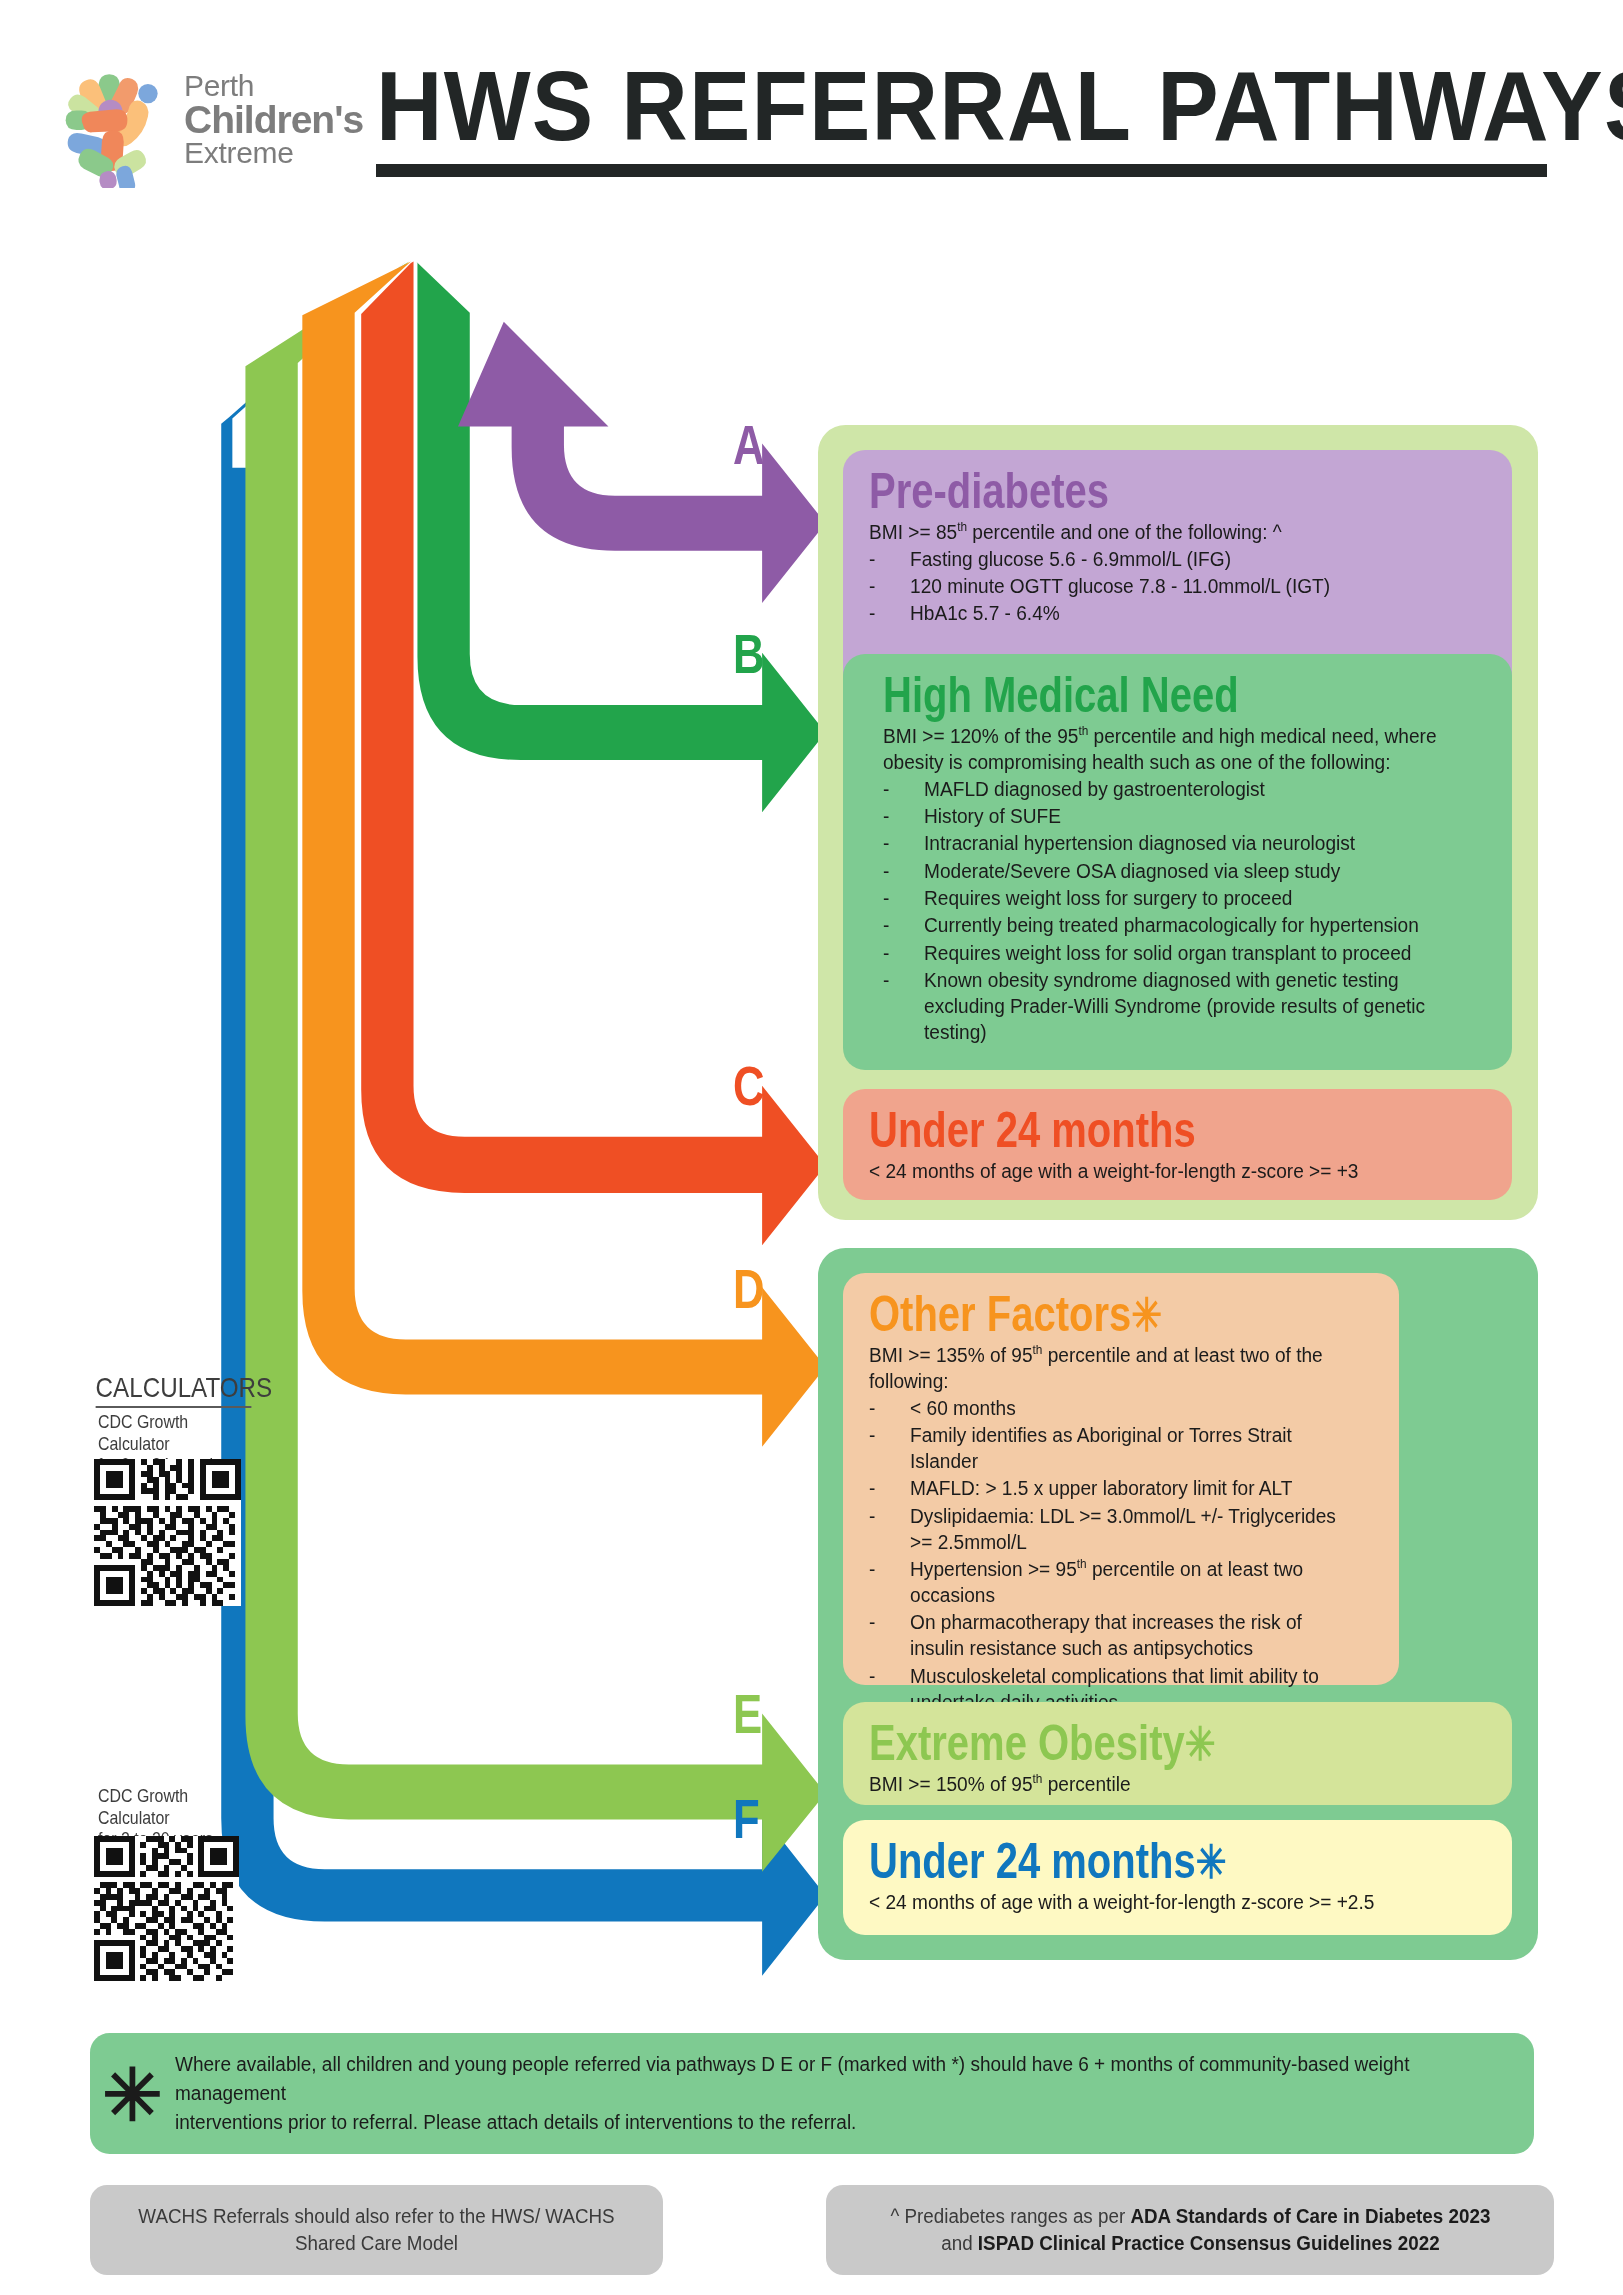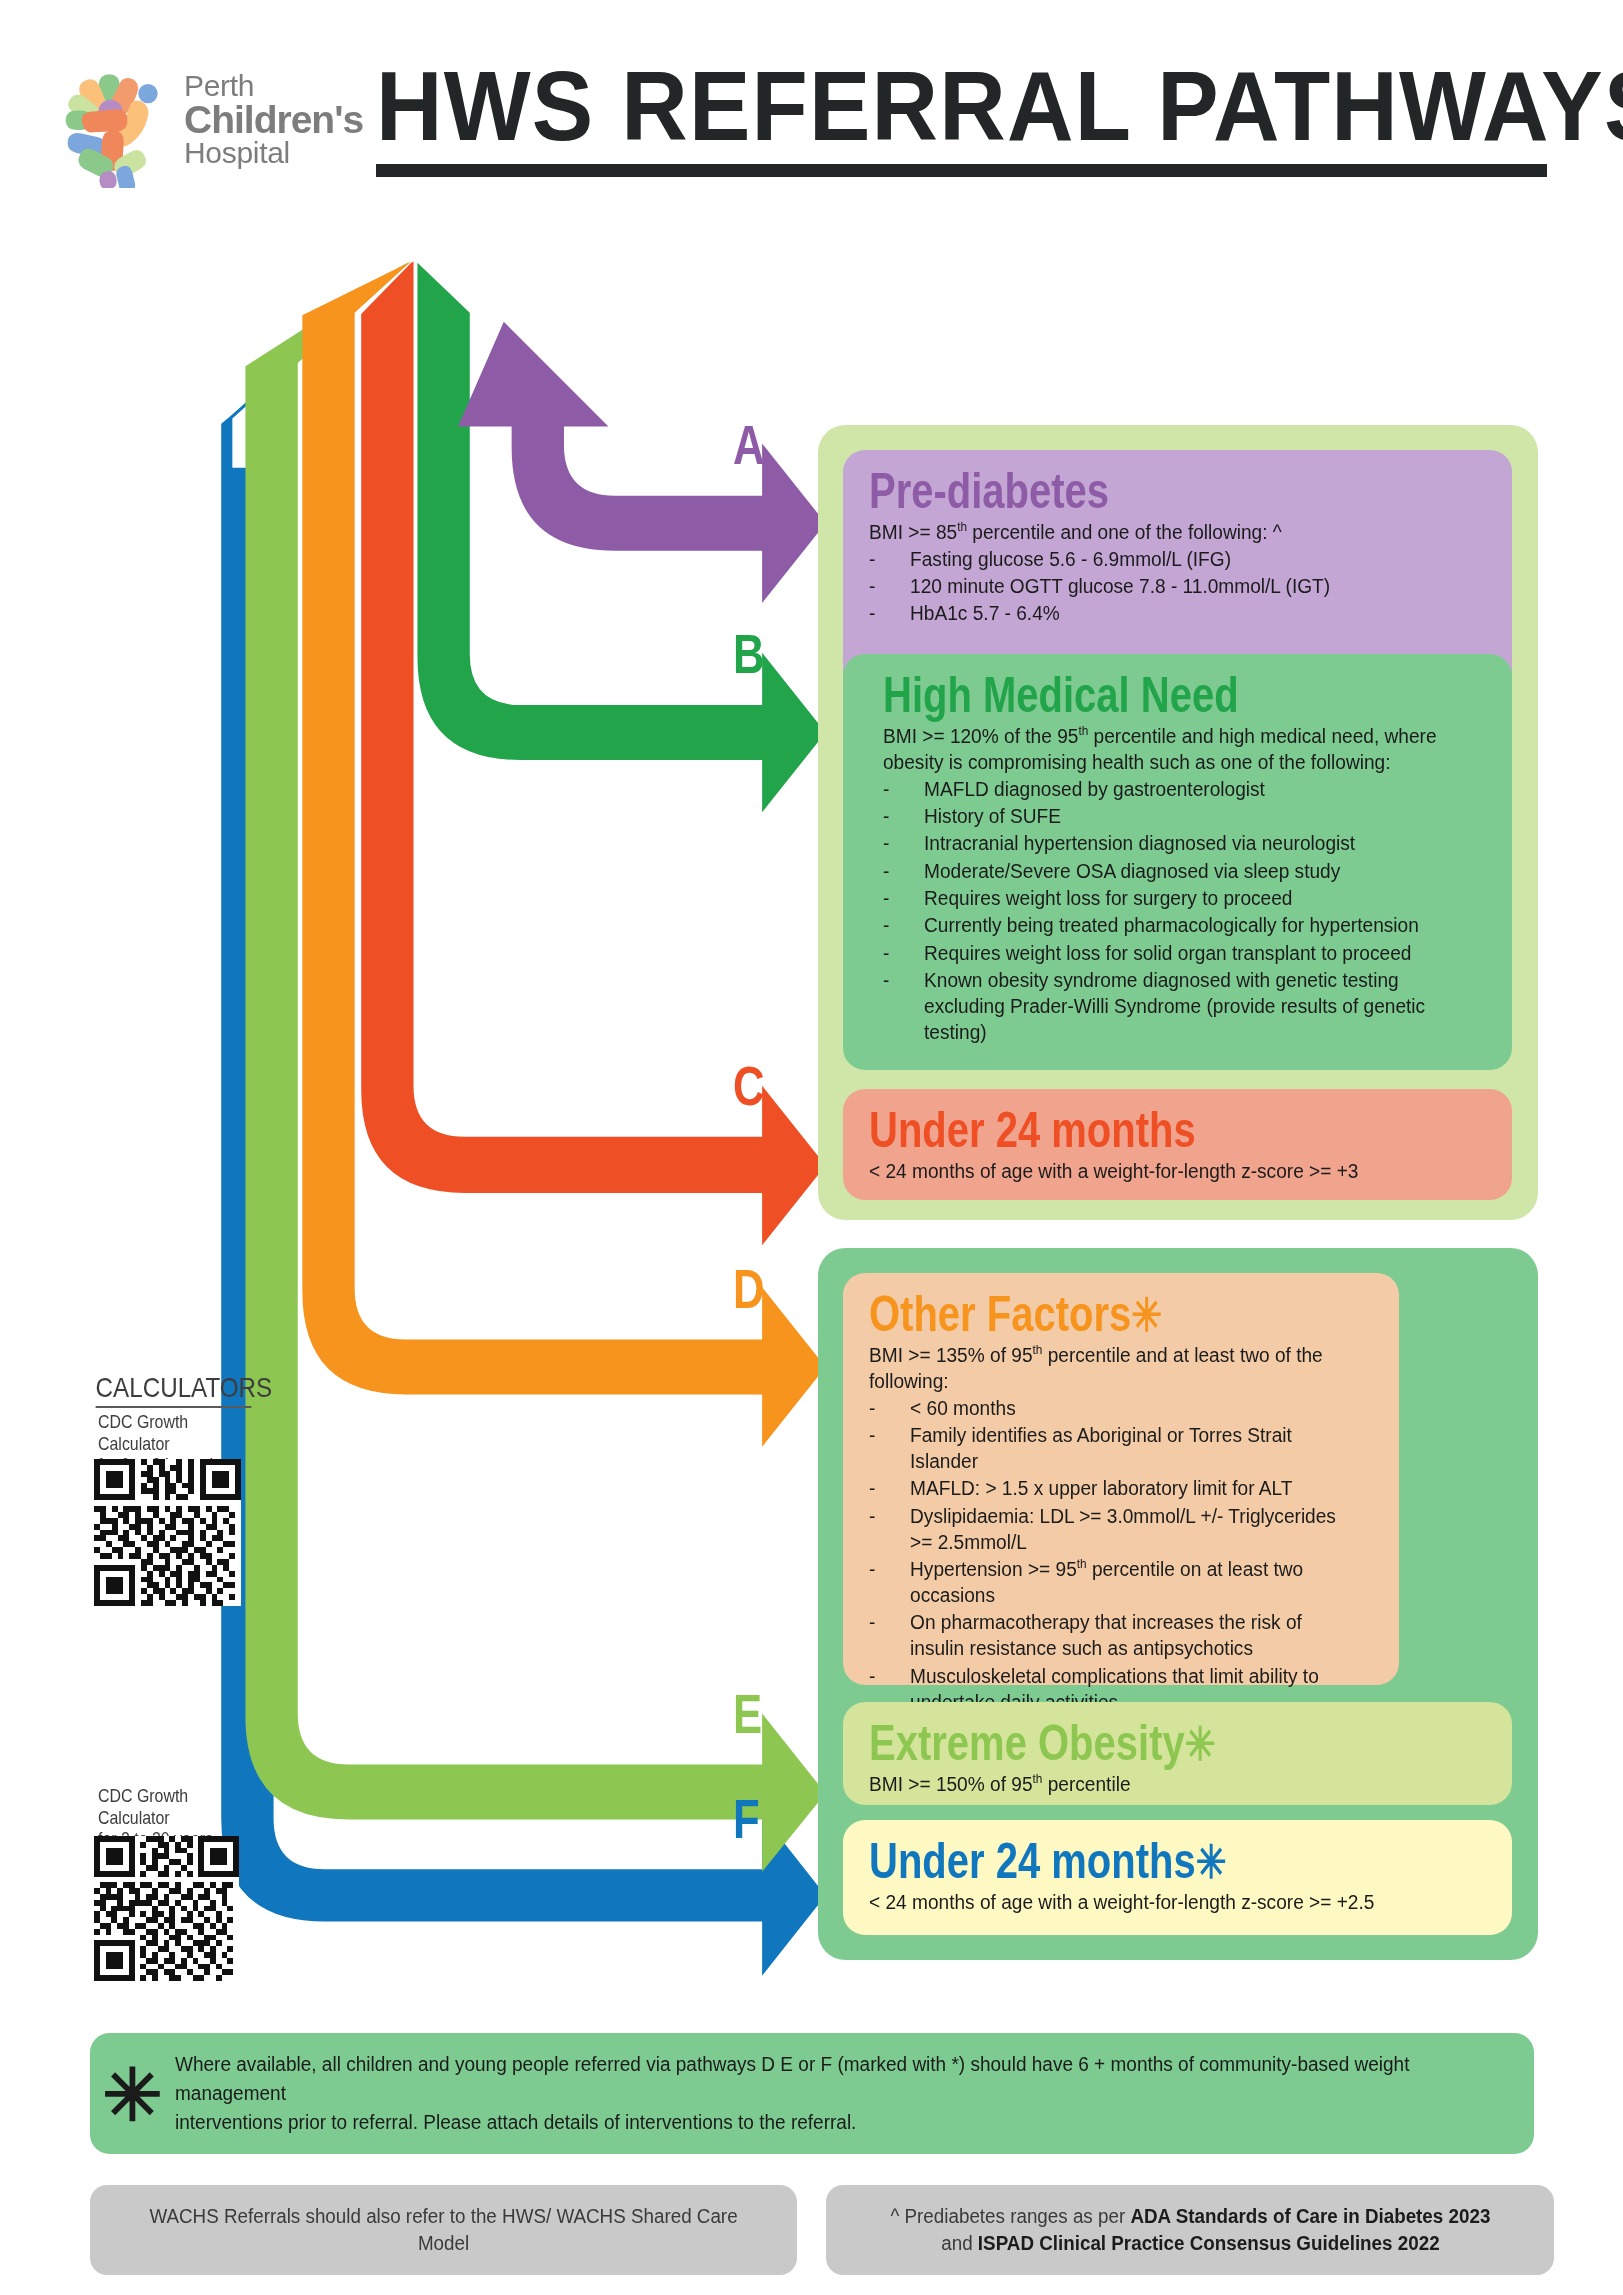--- a/index.html
+++ b/index.html
@@ -83,21 +83,21 @@
   .note-green .ntxt { font-size: 19.6px; color: #1b1b1b; line-height: 1.48; padding-right: 26px;
     transform: scaleX(0.97); transform-origin: left center; }
 
   .note-grey {
     position: absolute; background: #c9c9c9; border-radius: 17px;
     display: flex; align-items: center; justify-content: center; text-align: center;
   }
   .note-grey .gtxt { font-size: 19.6px; color: #3a3a3a; line-height: 1.38;
     transform: scaleX(0.96); transform-origin: center; padding: 0 22px; }
   .note-grey .gtxt b { font-weight: 700; color: #1b1b1b; }
-  #note-grey-left  { left: 90px;  top: 2185px; width: 707px; height: 90px; }
+  #note-grey-left  { left: 90px;  top: 2185px; width: 573px; height: 90px; }
   #note-grey-right { left: 826px; top: 2185px; width: 728px; height: 90px; }
 </style>
 </head>
 <body>
 
 <div class="page">
 
   <div class="header">
     <div class="logo-wrap">
       <svg class="logo-mark" viewBox="0 0 100 100">
@@ -115,21 +115,21 @@
           <path d="M48 52 q8 1 8 10 l-1 16 q-1 8 -9 8 q-9 0 -9 -9 l1 -16 q1 -9 10 -9z" fill="#F0875A"></path>
           <path d="M20 72 q4 -7 12 -3 l11 6 q7 4 3 11 q-4 7 -11 4 l-12 -6 q-7 -4 -3 -12z" fill="#8BC98B"></path>
           <path d="M62 70 q7 -4 11 3 q4 7 -3 11 l-10 6 q-7 3 -11 -4 q-3 -7 4 -11z" fill="#CBE3A0"></path>
           <path d="M43 86 q6 0 7 7 q1 7 -6 8 q-7 1 -8 -6 q-1 -8 7 -9z" fill="#B58CC4"></path>
           <path d="M55 82 q6 -2 8 5 l2 8 q2 7 -5 9 q-7 1 -8 -6 l-2 -8 q-1 -6 5 -8z" fill="#7CA7DC"></path>
         </g>
       </svg>
       <div class="logo-text">
         <div class="l1">Perth</div>
         <div class="l2">Children's</div>
-        <div class="l3">Hospital</div>
+        <div class="l3">Extreme</div>
       </div>
     </div>
     <div class="title-wrap">
       <div class="main-title">HWS REFERRAL PATHWAYS</div>
       <div class="title-rule"></div>
     </div>
   </div>
 
   <svg class="arrows" viewBox="0 0 2481 3509">
 

